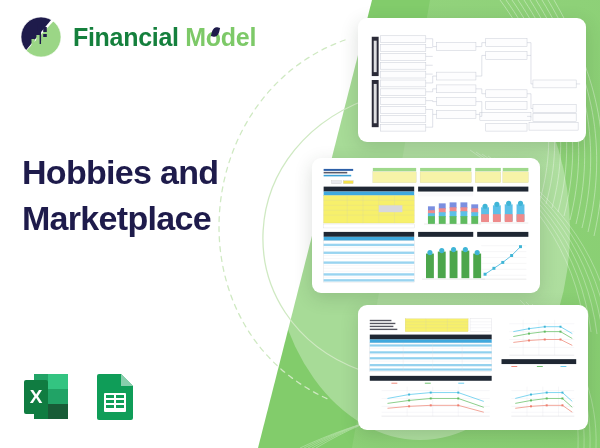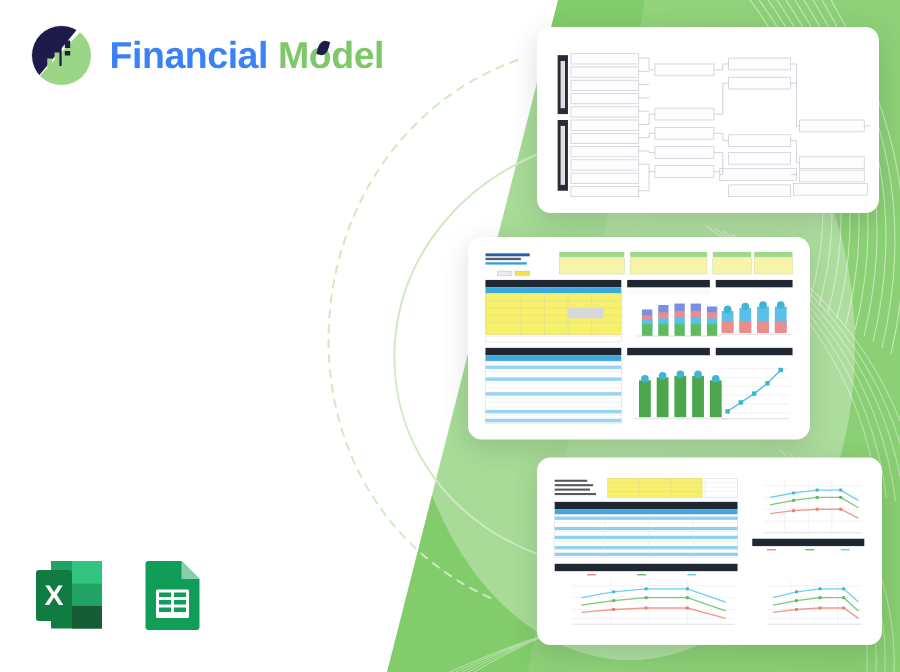--- a/index.html
+++ b/index.html
@@ -26,21 +26,21 @@
   
   .logo-row {
     position: absolute; left: 20px; top: 16px;
     display: flex; align-items: center; gap: 11px;
   }
   .logo-mark { width: 42px; height: 42px; flex: 0 0 42px; }
   .logo-text {
     font-size: 25px; font-weight: bold; letter-spacing: -0.3px;
     white-space: nowrap; line-height: 1;
   }
-  .logo-fin { color: #3b82f6; }
+  .logo-fin { color: #15803d; }
   .logo-mod { color: #7DC968; position: relative; }
   .leaf-dot {
     position: absolute; width: 7px; height: 10px;
     left: 27px; top: 4px;
     background: #1E1B4B;
     border-radius: 60% 0 60% 0;
     transform: rotate(14deg);
   }
 
   
@@ -165,20 +165,22 @@
         </g>
         <circle cx="21" cy="21" r="20" fill="none" stroke="#ffffff" stroke-width="0.6"></circle>
       </svg>
     </div>
     <div class="logo-text">
       <span class="logo-fin">Financial</span><span>&nbsp;</span><span class="logo-mod"><span>Model</span><i class="leaf-dot"></i></span>
     </div>
   </div>
 
   <div class="headline">
+    <div>Hobbies and</div>
+    <div>Marketplace</div>
   </div>
 
   <div class="app-icons">
     <div class="app-icon">
       <svg viewBox="0 0 48 52" aria-hidden="true">
         <rect x="12" y="3" width="34" height="15" fill="#21A366"></rect>
         <rect x="12" y="18" width="34" height="15" fill="#33C481"></rect>
         <rect x="12" y="33" width="34" height="15" fill="#107C41"></rect>
         <rect x="26" y="3" width="20" height="15" fill="#33C481"></rect>
         <rect x="26" y="18" width="20" height="15" fill="#21A366"></rect>

